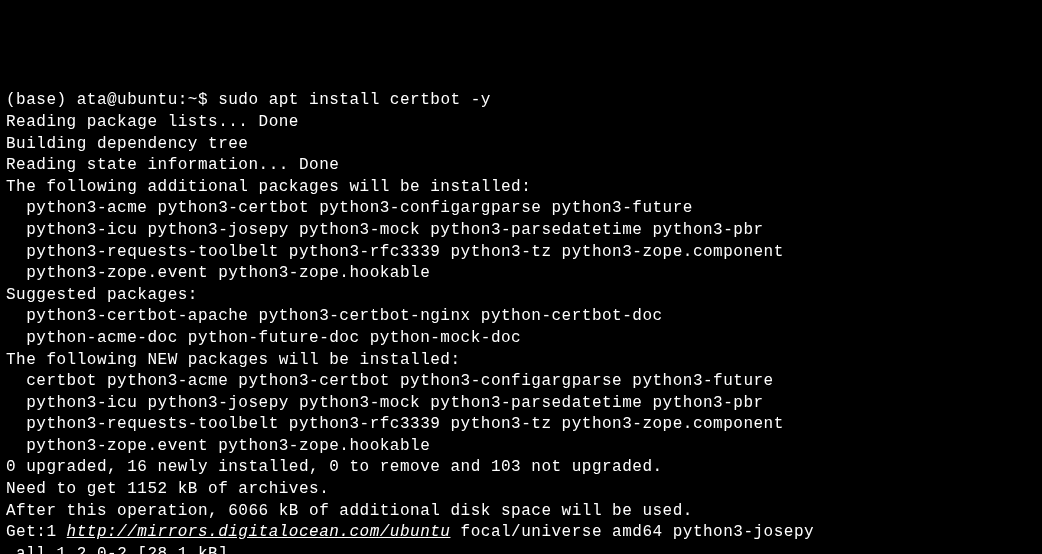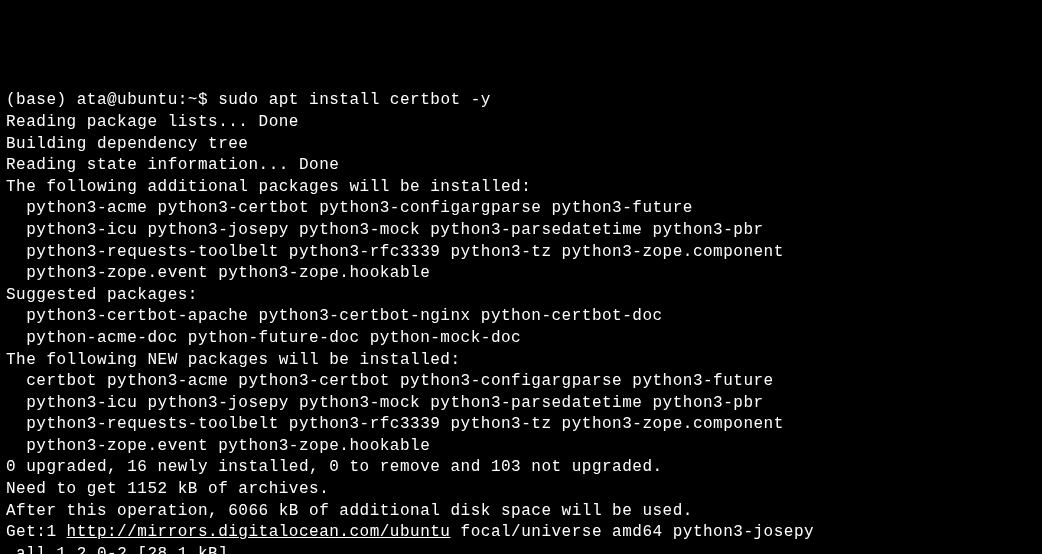--- a/index.html
+++ b/index.html
@@ -18,20 +18,21 @@
       height: 554px;
       overflow: hidden;
       white-space: pre-wrap;
       letter-spacing: 0.5px;
     }
     .line {
       display: block;
     }
     .url {
       text-decoration: underline;
+      font-style: italic;
     }
   </style>
 </head>
 <body>
 
 
 
 <div><span class="line"><span>(base) ata@ubuntu:~$ </span><span>sudo apt install certbot -y</span></span><span class="line">Reading package lists... Done</span><span class="line">Building dependency tree</span><span class="line">Reading state information... Done</span><span class="line">The following additional packages will be installed:</span><span class="line">  python3-acme python3-certbot python3-configargparse python3-future</span><span class="line">  python3-icu python3-josepy python3-mock python3-parsedatetime python3-pbr</span><span class="line">  python3-requests-toolbelt python3-rfc3339 python3-tz python3-zope.component</span><span class="line">  python3-zope.event python3-zope.hookable</span><span class="line">Suggested packages:</span><span class="line">  python3-certbot-apache python3-certbot-nginx python-certbot-doc</span><span class="line">  python-acme-doc python-future-doc python-mock-doc</span><span class="line">The following NEW packages will be installed:</span><span class="line">  certbot python3-acme python3-certbot python3-configargparse python3-future</span><span class="line">  python3-icu python3-josepy python3-mock python3-parsedatetime python3-pbr</span><span class="line">  python3-requests-toolbelt python3-rfc3339 python3-tz python3-zope.component</span><span class="line">  python3-zope.event python3-zope.hookable</span><span class="line">0 upgraded, 16 newly installed, 0 to remove and 103 not upgraded.</span><span class="line">Need to get 1152 kB of archives.</span><span class="line">After this operation, 6066 kB of additional disk space will be used.</span><span class="line"><span>Get:1 </span><span class="url">http://mirrors.digitalocean.com/ubuntu</span><span> focal/universe amd64 python3-josepy</span></span><span class="line"> all 1.2.0-2 [28.1 kB]</span></div>
 
 

